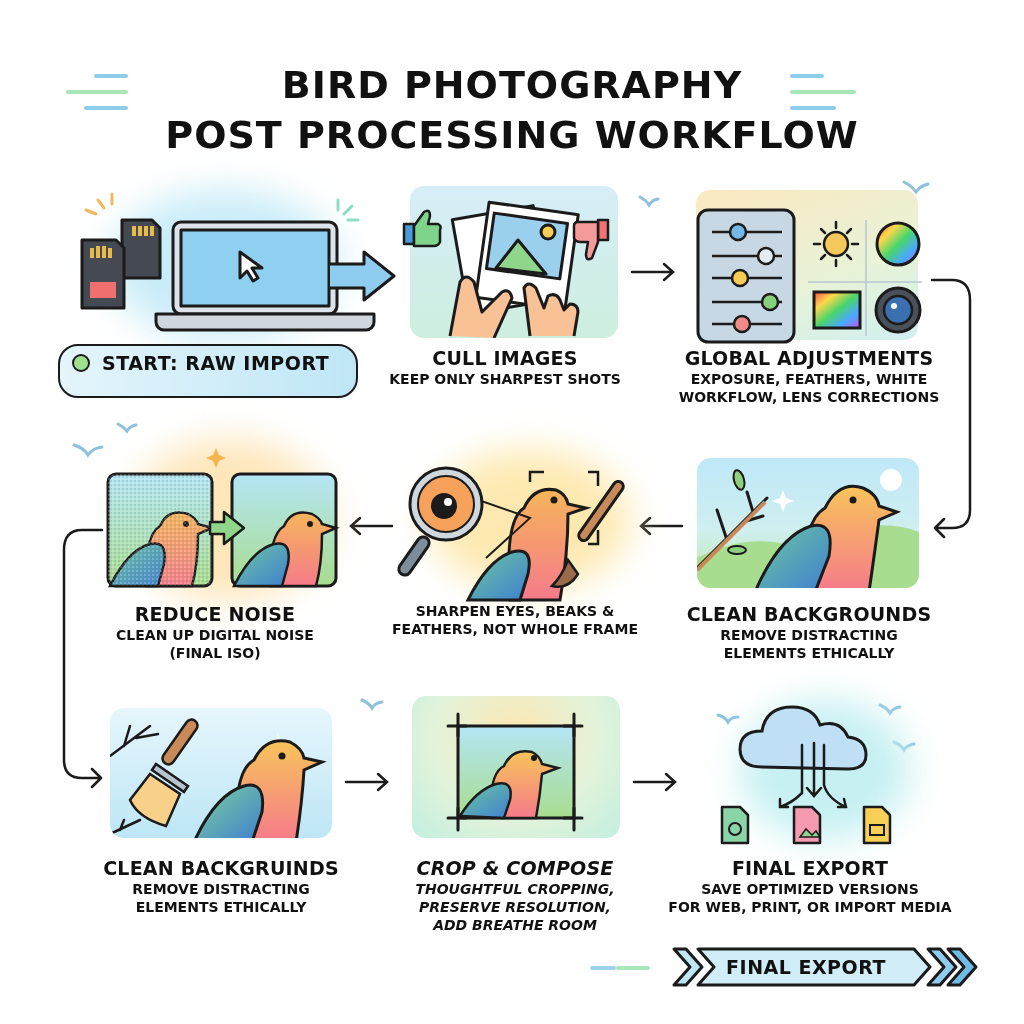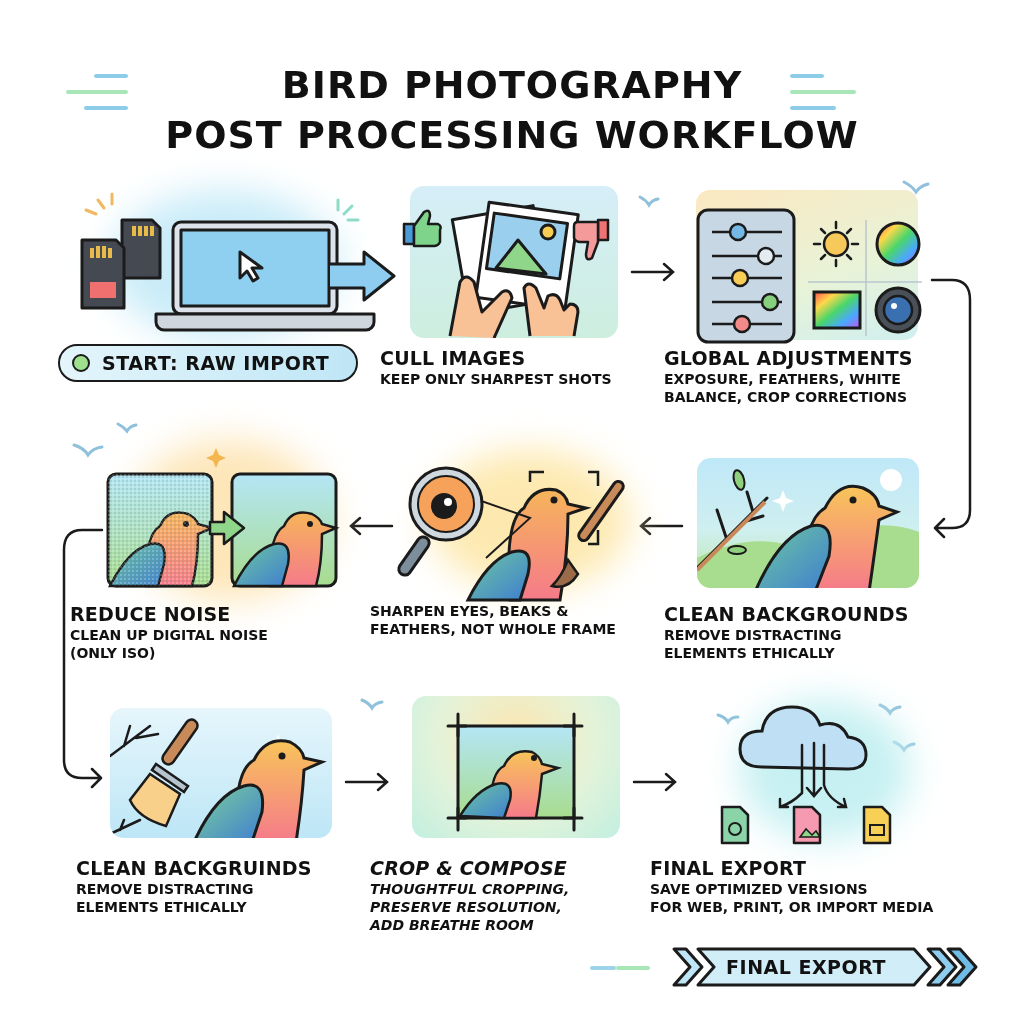--- a/index.html
+++ b/index.html
@@ -1,25 +1,25 @@
 <!DOCTYPE html>
 <html><head>
 <meta charset="utf-8">
 <style>
   html, body { margin:0; padding:0; background:#ffffff; }
   body { width:1024px; height:1024px; position:relative; overflow:hidden; font-family:"DejaVu Sans", sans-serif; color:#111; }
   .title-line { position:absolute; left:0; width:1024px; text-align:center; font-weight:bold; letter-spacing:1px; font-size:38px; line-height:46px; color:#111; }
   .deco { position:absolute; height:4px; border-radius:2px; }
   .tile { position:absolute; border-radius:14px; overflow:hidden; }
-  .label { position:absolute; font-weight:bold; }
+  .label { position:absolute; text-align:center; font-weight:bold; }
   .h { font-size:19px; line-height:24px; letter-spacing:0.2px; }
   .sub { font-size:14px; line-height:18px; font-weight:bold; }
   .glow { position:absolute; border-radius:50%; filter:blur(18px); }
   svg { position:absolute; overflow:visible; }
-  .pill { position:absolute; left:58px; top:344px; width:300px; height:38px; border:2.5px solid #1b1b1b; border-radius:20px; background:linear-gradient(90deg,#e4f5fb,#bfe6f6); box-sizing:border-box; }
+  .pill { position:absolute; left:58px; top:344px; width:300px; height:54px; border:2.5px solid #1b1b1b; border-radius:20px; background:linear-gradient(90deg,#e4f5fb,#bfe6f6); box-sizing:border-box; }
   .pill .dot { position:absolute; left:12px; top:8px; width:18px; height:18px; border-radius:50%; background:#9ee08e; border:2px solid #1b1b1b; box-sizing:border-box; }
   .pill .txt { position:absolute; left:42px; top:6px; font-size:19px; font-weight:bold; letter-spacing:0.5px; }
   .banner { position:absolute; left:700px; top:950px; width:212px; height:34px; }
   .banner .txt { position:absolute; left:0; width:100%; top:6px; text-align:center; font-size:19px; font-weight:bold; letter-spacing:0.5px; }
 </style>
 </head>
 <body>
 
 <div class="deco" style="left:66px;top:90px;width:62px;background:#a8e6b8;"></div>
 <div class="deco" style="left:94px;top:74px;width:34px;background:#8ecde8;"></div>
@@ -160,21 +160,21 @@
   </defs>
   <circle cx="208" cy="58" r="21" fill="url(#rainbow)" stroke="#1b1b1b" stroke-width="3"></circle>
   <rect x="124" y="106" width="46" height="36" fill="url(#rainbow)" stroke="#1b1b1b" stroke-width="3"></rect>
   <circle cx="208" cy="124" r="22" fill="#4a5058" stroke="#1b1b1b" stroke-width="3"></circle>
   <circle cx="208" cy="124" r="14" fill="#3a6fb0" stroke="#1b1b1b" stroke-width="2.5"></circle>
   <circle cx="204" cy="120" r="3" fill="#fff"></circle>
 </svg>
 <div class="label" style="left:664px;top:346px;width:290px;">
   <div class="h">GLOBAL ADJUSTMENTS</div>
   <div class="sub">EXPOSURE, FEATHERS, WHITE</div>
-  <div class="sub">BALANCE, CROP CORRECTIONS</div>
+  <div class="sub">WORKFLOW, LENS CORRECTIONS</div>
 </div>
 <svg width="60" height="270" style="left:930px;top:272px;">
   <path d="M2 8 h20 q18 0 18 20 v210 q0 18 -18 18 h-16 M14 247 l-9 9 l9 9" fill="none" stroke="#1b1b1b" stroke-width="2.5" stroke-linecap="round" stroke-linejoin="round"></path>
 </svg>
 
 <div class="tile" style="left:697px;top:458px;width:222px;height:130px;background:linear-gradient(180deg,#bfe8f8 0%,#cfeff0 55%,#bfe8a8 100%);">
   <svg width="222" height="130" style="left:0;top:0;">
     <circle cx="194" cy="22" r="11" fill="#fff"></circle>
     <path d="M0 100 q60 -30 110 -6 q60 -40 112 -20 v60 h-222 z" fill="#a8dc8e"></path>
     <path d="M0 110 l70 -70 M30 82 l-10 -30 M46 64 l20 -6 M56 54 l-6 -20" stroke="#1b1b1b" stroke-width="3" fill="none" stroke-linecap="round"></path>
@@ -272,21 +272,21 @@
   <rect x="2" y="2" width="104" height="112" rx="8" fill="url(#grain)"></rect>
   <rect x="126" y="2" width="104" height="112" rx="8" fill="url(#sky)" stroke="#1b1b1b" stroke-width="3"></rect>
   <path d="M164 114 q-2 -50 14 -60 q8 -18 28 -12 q8 4 10 10 l14 4 l-14 6 q0 30 -6 52 z" fill="url(#birdbody3)" stroke="#1b1b1b" stroke-width="2.5"></path>
   <path d="M128 114 q18 -36 40 -42 q18 -4 14 20 l-6 22 z" fill="url(#wing3)" stroke="#1b1b1b" stroke-width="2.5"></path>
   <circle cx="204" cy="52" r="3" fill="#1b1b1b"></circle>
   <path d="M104 50 h14 v-10 l20 16 l-20 16 v-10 h-14 z" fill="#8fd58a" stroke="#1b1b1b" stroke-width="2.5" stroke-linejoin="round"></path>
 </svg>
 <div class="label" style="left:70px;top:602px;width:290px;">
   <div class="h">REDUCE NOISE</div>
   <div class="sub">CLEAN UP DIGITAL NOISE</div>
-  <div class="sub">(ONLY ISO)</div>
+  <div class="sub">(FINAL ISO)</div>
 </div>
 <svg width="60" height="270" style="left:50px;top:522px;">
   <path d="M52 8 h-20 q-18 0 -18 20 v210 q0 18 18 18 h18 M42 247 l9 9 l-9 9" fill="none" stroke="#1b1b1b" stroke-width="2.5" stroke-linecap="round" stroke-linejoin="round"></path>
 </svg>
 
 <div class="tile" style="left:110px;top:708px;width:222px;height:130px;background:linear-gradient(180deg,#e6f6fc 0%,#bde6f6 100%);">
   <svg width="222" height="130" style="left:0;top:0;">
     <defs>
       <linearGradient id="birdbody4" x1="0" y1="0" x2="0" y2="1">
           <stop offset="0" stop-color="#f8c45a"></stop>

